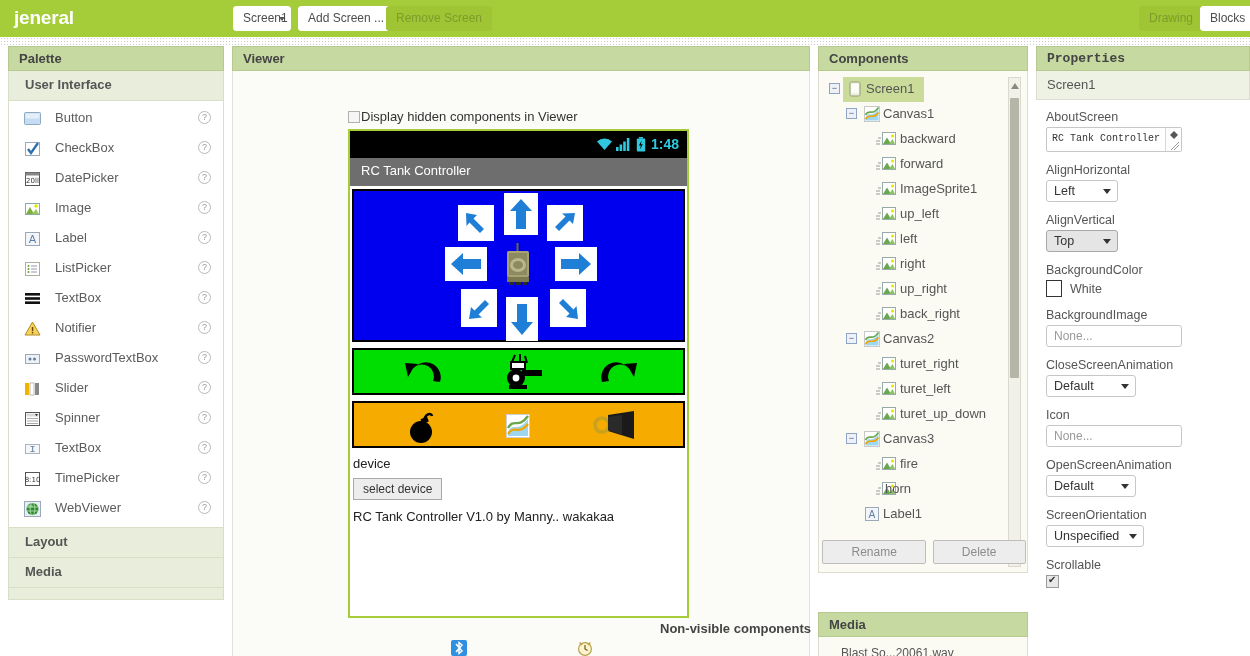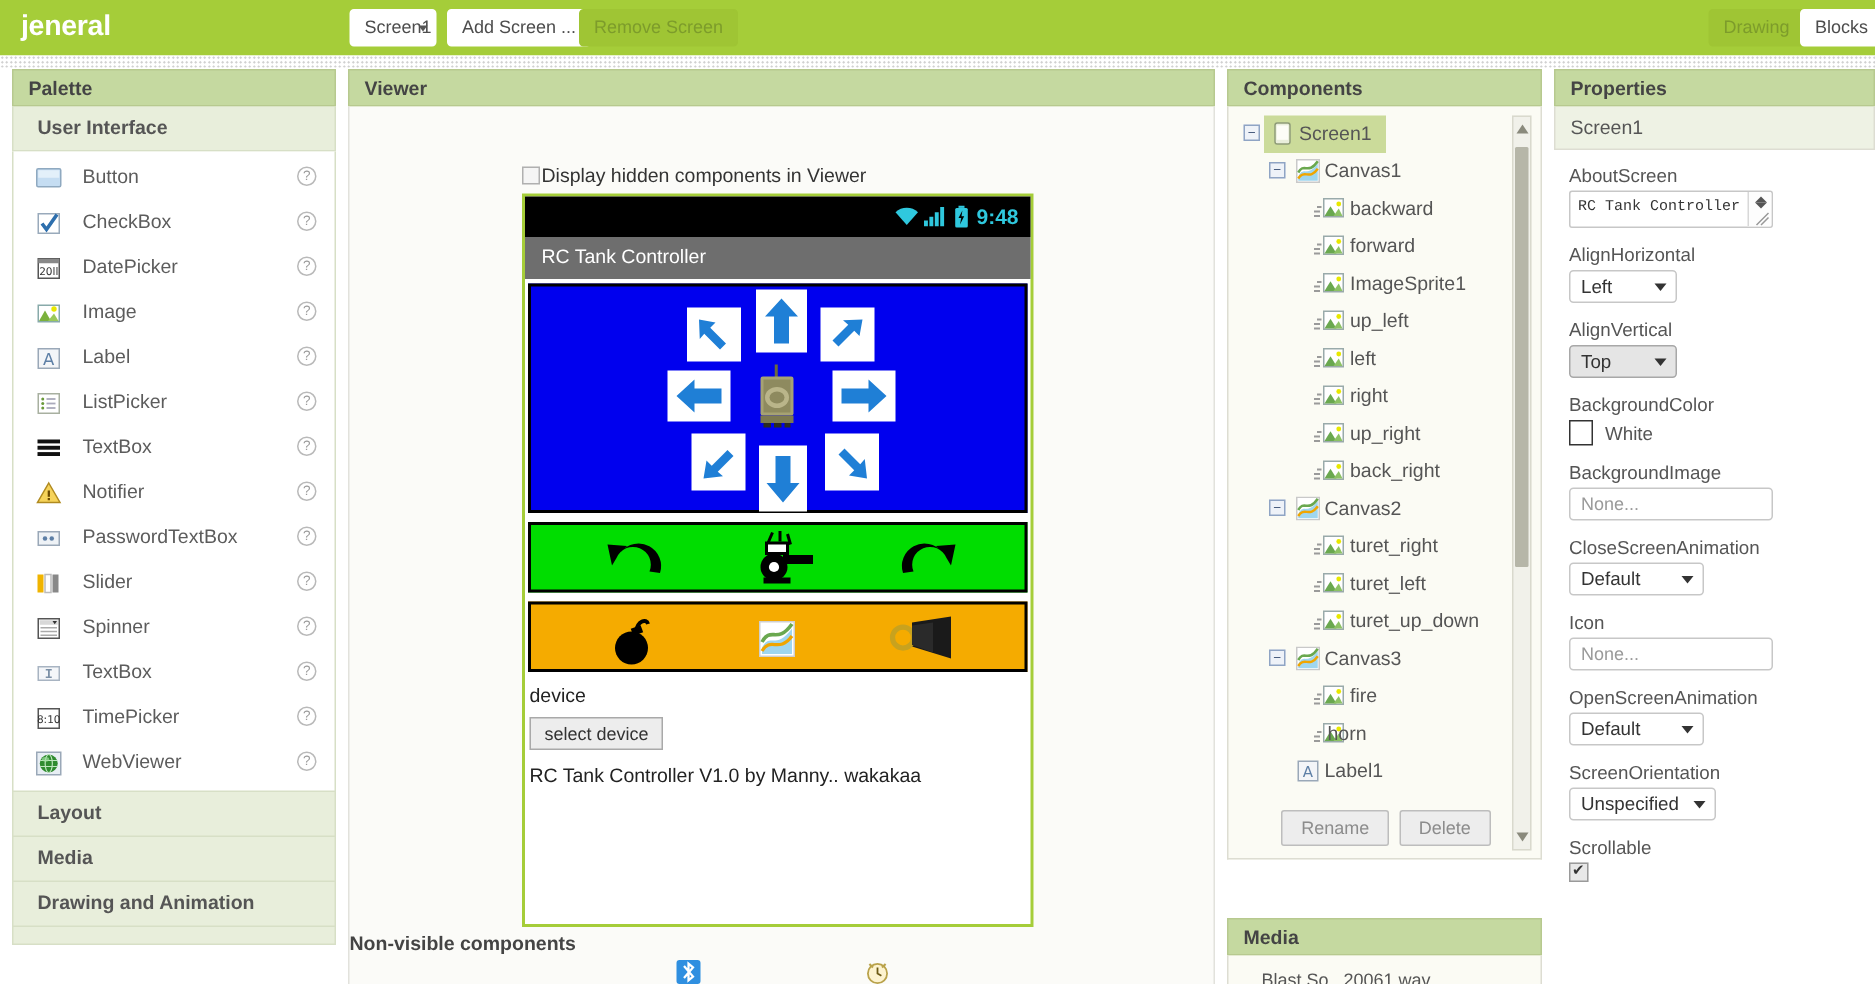--- a/index.html
+++ b/index.html
@@ -141,21 +141,21 @@
   #lower-area { padding: 8px 0 0 3px; }
   #lower-area .dev-label { font-size: 13px; color: #222; }
   #select-device-btn {
     margin-top: 7px; display: inline-block;
     background: #ededed; border: 1px solid #a9a9a9;
     font-size: 12px; color: #333; padding: 3px 9px; cursor: pointer;
   }
   #version-label { margin-top: 9px; font-size: 13px; color: #222; }
   #nonvisible-title {
     position: absolute; left: 0; top: 550px; width: 578px;
-    text-align: left; font-size: 13px; font-weight: bold; color: #444;
+    text-align: right; font-size: 13px; font-weight: bold; color: #444;
   }
   #nonvisible-row {
     position: absolute; left: 0; top: 568px; width: 578px;
     display: flex; justify-content: center; gap: 26px;
   }
   .nv-item { text-align: center; width: 100px; }
 
   
   #components {
     position: absolute; left: 818px; top: 46px; width: 210px; height: 612px;
@@ -188,40 +188,40 @@
     border-left: 4px solid transparent; border-right: 4px solid transparent;
   }
   #comp-scroll .sc-up { top: 5px; border-bottom: 6px solid #8a8a7c; }
   #comp-scroll .sc-down { bottom: 5px; border-top: 6px solid #8a8a7c; }
   #comp-buttons {
     position: absolute; left: 0; bottom: 8px; width: 210px;
     display: flex; justify-content: center; gap: 7px;
   }
   .comp-btn {
     background: #ededed; border: 1px solid #bdbdbd; border-radius: 2px;
-    font-size: 12px; color: #8c8c8c; padding: 4px 12px; cursor: pointer;
+    font-size: 12px; color: #8c8c8c; padding: 4px 28px; cursor: pointer;
   }
   #media {
     position: absolute; left: 818px; top: 612px; width: 210px;
   }
   #media .panel-header { width: 210px; }
   #media-body {
     width: 210px; height: 30px; background: #fbfbf4;
     border: 1px solid #ddddd2; border-top: none; overflow: hidden;
   }
   #media-body .media-item {
     font-size: 12px; color: #555; padding: 9px 0 0 22px; white-space: nowrap;
   }
 
   
   #properties {
     position: absolute; left: 1036px; top: 46px; width: 214px; height: 612px;
     background: #ffffff;
   }
-  #properties .panel-header { width: 214px; }
+  #properties .panel-header { width: 214px; font-family: Liberation Mono, monospace; }
   #prop-selected {
     background: #eef2e4; border: 1px solid #ddddd2; border-top: none;
     height: 29px; line-height: 27px; padding-left: 10px;
     font-size: 13px; color: #555;
   }
   #prop-list { padding: 8px 10px 0 10px; }
   .prop-label { font-size: 12.5px; color: #555; margin-top: 11px; margin-bottom: 3px; }
   .prop-label:first-child { margin-top: 2px; }
   .prop-textarea {
     width: 136px; height: 25px; border: 1px solid #c7c7c7; border-radius: 2px;
@@ -453,21 +453,20 @@
             <ellipse cx="7.4" cy="7.2" rx="2.4" ry="1.6" fill="#9fe09f" opacity="0.7"></ellipse>
           </svg>
       </span>
       <span class="pal-label">WebViewer</span>
       <span class="pal-help">?</span>
     </div>
   </div>
 
   <div class="pal-section">Layout</div>
   <div class="pal-section">Media</div>
-  <div class="pal-section">Drawing and Animation</div>
   <div class="pal-section" style="height:12px;"></div>
 </div>
 
 <div id="viewer">
   <div class="panel-header">Viewer</div>
   <div id="viewer-body">
 
     <div id="hidden-check-row">
       <span class="cbox"></span><span>Display hidden components in Viewer</span>
     </div>
@@ -488,21 +487,21 @@
               <rect x="10.8" y="1" width="2.6" height="13" fill="#2fc8de"></rect>
             </svg>
         </span>
         <span class="stat-ico" style="left:286px;">
           <svg width="10" height="15" viewBox="0 0 10 15">
               <rect x="3" y="0" width="4" height="1.6" fill="#2fc8de"></rect>
               <rect x="0.8" y="1.6" width="8.4" height="13" rx="1" fill="#2fc8de"></rect>
               <path d="M5.6 3.4 L3 8.4 h1.8 L4 12.6 L6.8 7.2 H5 Z" fill="#000"></path>
             </svg>
         </span>
-        <span id="status-time">9:48</span>
+        <span id="status-time">1:48</span>
       </div>
 
       <div id="phone-titlebar">RC Tank Controller</div>
 
       <div class="canvas-box" id="canvas1">
         <div class="arrow-tile" style="left:104px; top:14px; width:36px; height:36px;">
           <svg width="28" height="28" viewBox="0 0 28 28">
               <path d="M4 4 L15 6 L11.5 9.5 L22 20 L18 24 L7.5 13.5 L4.5 17 Z" fill="#1f7fd6"></path>
             </svg>
         </div>

